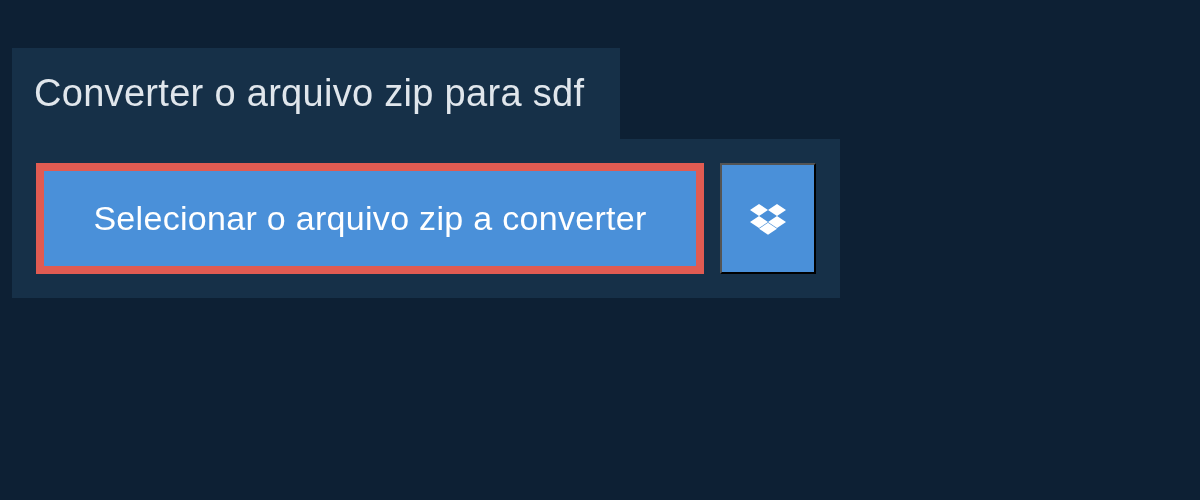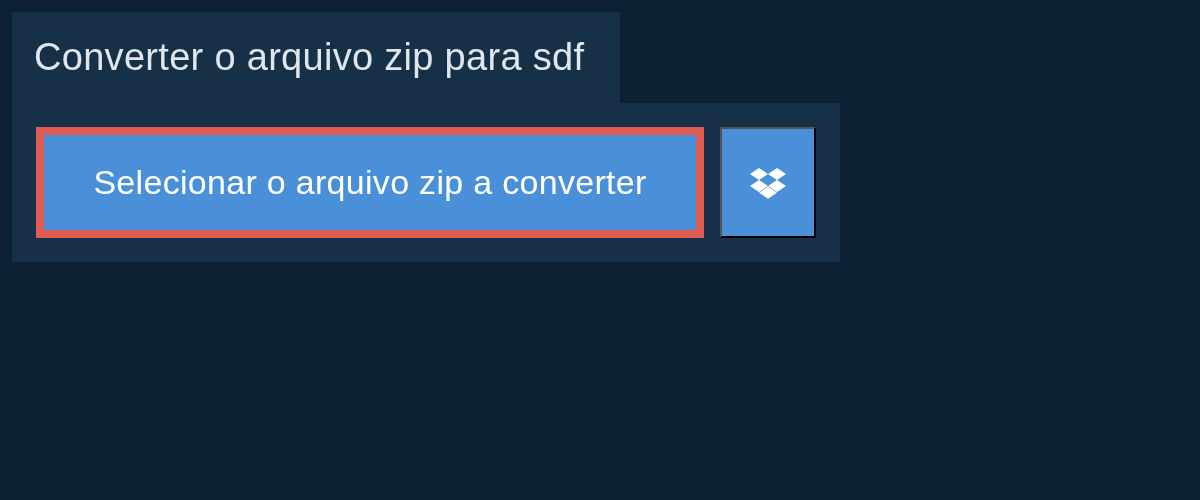--- a/index.html
+++ b/index.html
@@ -18,20 +18,21 @@
       padding: 12px 12px 0 12px;
     }
     .header-block {
       background-color: #163048;
       display: inline-block;
       padding: 24px 36px 24px 22px;
       color: #e0e6ec;
       font-size: 38px;
       font-weight: 300;
       letter-spacing: 0.3px;
+      margin-top: 36px;
     }
     .button-block {
       background-color: #163048;
       padding: 24px;
       width: 828px;
       margin-top: 0;
       display: flex;
       gap: 16px;
     }
     .select-button {

